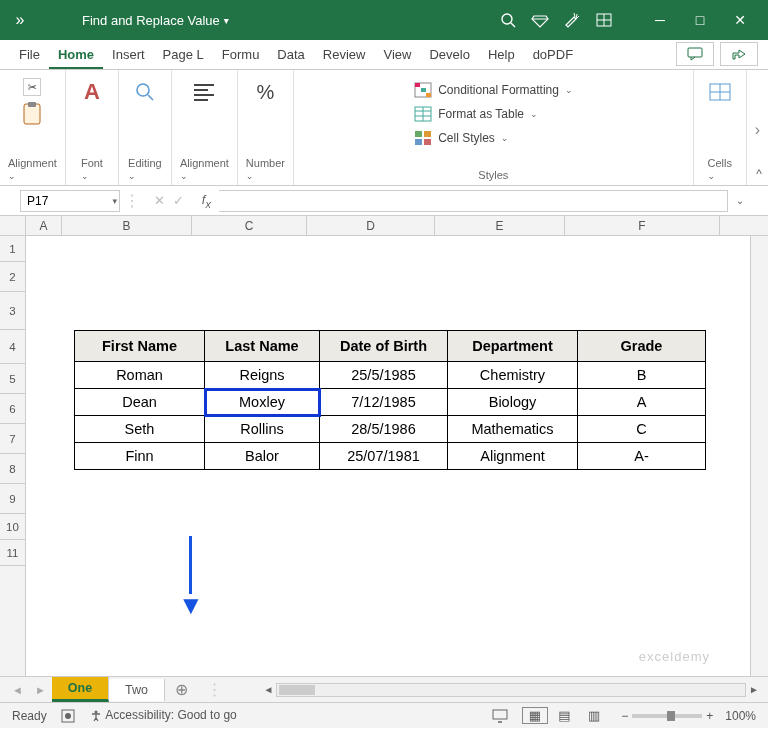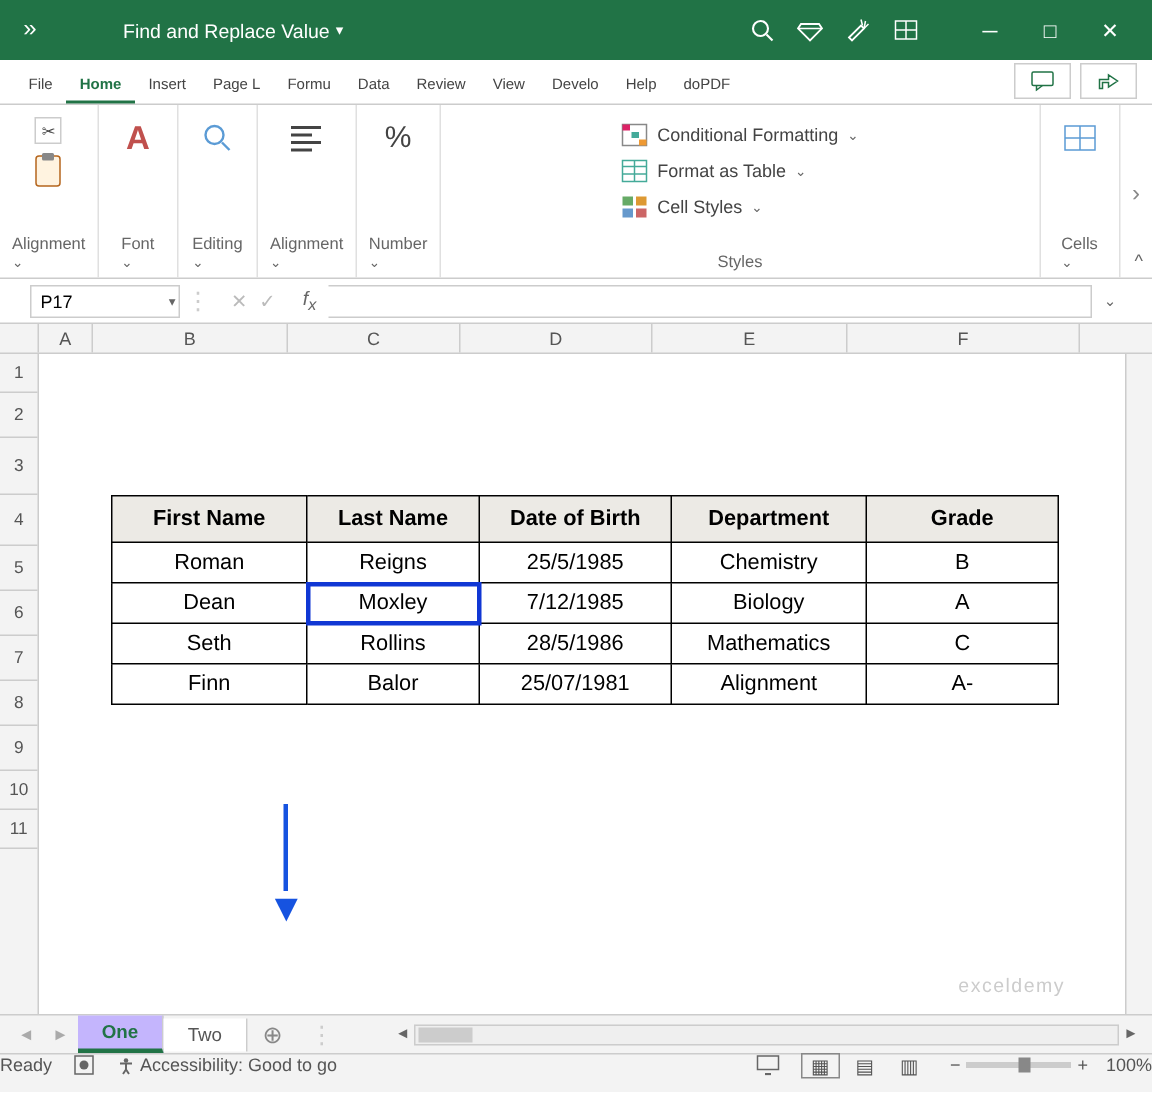--- a/index.html
+++ b/index.html
@@ -10,21 +10,21 @@
   .titlebar .expand-icon { width: 24px; text-align: center; cursor: pointer; }
   .titlebar .title { margin-left: 50px; font-size: 13px; }
   .titlebar .title-dropdown { margin-left: 4px; font-size: 10px; }
   .titlebar .spacer { flex: 1; }
   .titlebar .search-icon, .titlebar .diamond-icon, .titlebar .brush-icon, .titlebar .window-icon { width: 32px; text-align: center; font-size: 15px; cursor: pointer; }
   .titlebar .win-controls { display: flex; align-items: center; margin-left: 20px; }
   .titlebar .win-controls span { width: 40px; text-align: center; font-size: 14px; cursor: pointer; }
   
   
   .menubar { height: 30px; display: flex; align-items: flex-end; padding: 0 10px; border-bottom: 1px solid #ccc; background: #fff; }
-  .menubar .tab { padding: 6px 9px 5px; font-size: 10px; color: #444; cursor: pointer; border-bottom: 2px solid transparent; }
+  .menubar .tab { padding: 6px 9px 5px; font-size: 13px; color: #444; cursor: pointer; border-bottom: 2px solid transparent; }
   .menubar .tab.active { border-bottom: 2px solid #217346; color: #217346; font-weight: 600; }
   .menubar .spacer2 { flex: 1; }
   .menubar .tab-btn { padding: 4px 10px; border: 1px solid #ccc; margin-bottom: 3px; margin-left: 6px; font-size: 14px; cursor: pointer; color: #217346; background: #fff; }
   
   
   .ribbon { height: 116px; background: #fff; display: flex; border-bottom: 1px solid #ccc; position: relative; }
   .rgroup { display: flex; flex-direction: column; align-items: center; justify-content: space-between; padding: 6px 8px 2px; border-right: 1px solid #e0e0e0; }
   .rgroup .btns { display: flex; gap: 4px; align-items: flex-start; }
   .rgroup .big-btn { display: flex; flex-direction: column; align-items: center; padding: 2px 4px; cursor: pointer; font-size: 11px; color: #444; }
   .rgroup .big-btn .icn { width: 28px; height: 28px; display: flex; align-items: center; justify-content: center; font-size: 20px; margin-bottom: 2px; }
@@ -74,29 +74,29 @@
   .arrow-annotation { position: absolute; left: 152px; top: 300px; color: #1653e0; font-size: 26px; text-align: center; }
   .arrow-annotation .line { width: 3px; height: 58px; background: #1653e0; margin: 0 auto; }
   .arrow-annotation .head { margin-top: -4px; }
   
   .watermark { position: absolute; right: 40px; bottom: 12px; font-size: 13px; color: #ccc; letter-spacing: 1px; }
   
   
   .sheettabs { height: 26px; display: flex; align-items: center; background: #f3f3f3; border-top: 1px solid #ccc; padding: 0 6px; }
   .sheettabs .nav { color: #aaa; padding: 0 6px; font-size: 11px; cursor: pointer; }
   .sheettabs .stab { padding: 4px 16px; font-size: 12.5px; cursor: pointer; color: #555; border-right: 1px solid #ccc; background: #fff; }
-  .sheettabs .stab.active { color: #217346; font-weight: 700; border-bottom: 3px solid #217346; background: #c4b5fd; }
+  .sheettabs .stab.active { color: #217346; font-weight: 700; border-bottom: 3px solid #217346; background: #eab308; }
   .sheettabs .addsheet { padding: 0 10px; color: #888; font-size: 16px; cursor: pointer; }
   .sheettabs .hsb { flex: 1; margin-left: 30px; display: flex; align-items: center; height: 16px; }
   .sheettabs .hsb .track { flex: 1; background: #efefef; height: 14px; border: 1px solid #ccc; position: relative; }
   .sheettabs .hsb .thumb { position: absolute; left: 2px; width: 36px; top: 1px; bottom: 1px; background: #ccc; }
   .sheettabs .hsb .arr { width: 16px; text-align: center; font-size: 10px; color: #666; cursor: pointer; }
   
   
-  .statusbar { height: 26px; background: #f3f3f3; border-top: 1px solid #ccc; display: flex; align-items: flex-start; padding: 0 0; font-size: 12px; color: #555; gap: 14px; }
+  .statusbar { height: 26px; background: #f3f3f3; border-top: 1px solid #ccc; display: flex; align-items: center; padding: 0 12px; font-size: 12px; color: #555; gap: 14px; }
   .statusbar .spacer3 { flex: 1; }
   .statusbar .viewbtns span { padding: 0 6px; cursor: pointer; border: 1px solid transparent; font-size: 13px; }
   .statusbar .viewbtns span.active { border: 1px solid #888; }
   .statusbar .zoom { display: flex; align-items: center; gap: 4px; }
   .statusbar .zoom .slider { width: 70px; height: 4px; background: #ccc; position: relative; }
   .statusbar .zoom .slider .knob { position: absolute; left: 50%; top: -3px; width: 8px; height: 10px; background: #888; }
   
   svg { display: block; }
 </style>
 </head>

